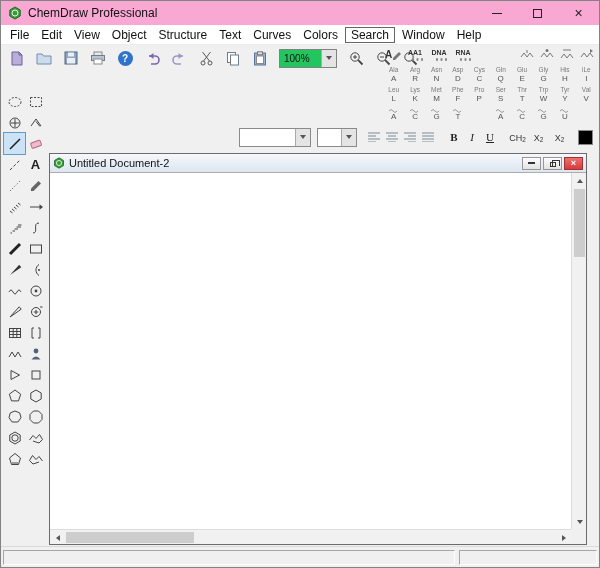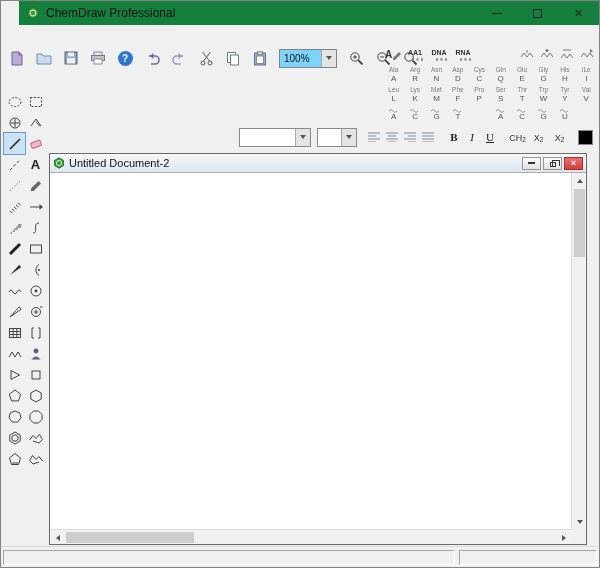--- a/index.html
+++ b/index.html
@@ -1,40 +1,40 @@
 <!DOCTYPE html>
 <html><head>
 <meta charset="utf-8">
 <style>
   *{margin:0;padding:0;box-sizing:border-box;font-family:"Liberation Sans",sans-serif;}
   html,body{width:600px;height:568px;background:#c8c8c8;}
   .app{position:relative;width:600px;height:568px;background:#f0f0f0;border:1px solid #838383;overflow:hidden;}
 
   
-  .titlebar{position:absolute;top:0;left:18px;right:0;height:24px;background:#15803d;display:flex;align-items:center;padding-left:7px;}
+  .titlebar{position:absolute;top:0;left:0;right:0;height:24px;background:#f9a8d4;display:flex;align-items:center;padding-left:7px;}
   .app-icon svg{display:block;}
   .title{font-size:12px;color:#111;margin-left:6px;}
   .win-controls{margin-left:auto;display:flex;height:100%;}
   .wc{width:41px;height:100%;display:flex;align-items:center;justify-content:center;color:#222;}
   .g-minimize{width:10px;height:1px;background:#222;}
   .g-maximize{width:9px;height:9px;border:1px solid #222;}
   .wc.close{font-size:14px;line-height:1;}
 
   
   .menubar{position:absolute;top:24px;left:0;right:0;height:20px;background:#fff;display:flex;align-items:center;padding-left:3px;border-bottom:1px solid #ececec;}
   .mi{font-size:12px;color:#111;padding:1px 6px;white-space:nowrap;}
   .mi.boxed{border:1px solid #666;padding:0 5px;margin:0 1px;}
 
   
   .tb-row{position:absolute;left:4px;top:46px;display:flex;align-items:center;gap:3px;}
   .tb{width:24px;height:22px;display:flex;align-items:center;justify-content:center;}
   .tb svg{display:block;}
   .help-badge{width:15px;height:15px;border-radius:50%;background:#2f74c9;color:#fff;font-size:10px;font-weight:bold;display:flex;align-items:center;justify-content:center;}
   .help-badge::before{content:"?";}
-  .zoom-combo{width:58px;height:19px;background:#7dd3fc;border:1px solid #828282;display:flex;align-items:stretch;margin:0 4px;}
+  .zoom-combo{width:58px;height:19px;background:#22c55e;border:1px solid #828282;display:flex;align-items:stretch;margin:0 4px;}
   .zoom-val{flex:1;font-size:10px;display:flex;align-items:center;padding-left:4px;color:#111;}
   .dd-btn{width:15px;background:#e4e4e4;border-left:1px solid #aaa;display:flex;align-items:center;justify-content:center;}
   .t-down{width:0;height:0;border-left:3.5px solid transparent;border-right:3.5px solid transparent;border-top:4px solid #555;}
   .t-up{width:0;height:0;border-left:3.5px solid transparent;border-right:3.5px solid transparent;border-bottom:4px solid #555;}
   .t-left{width:0;height:0;border-top:3.5px solid transparent;border-bottom:3.5px solid transparent;border-right:4px solid #555;}
   .t-right{width:0;height:0;border-top:3.5px solid transparent;border-bottom:3.5px solid transparent;border-left:4px solid #555;}
 
   
   .bio{position:absolute;top:44px;right:2px;width:214px;}
   .bio-head{height:20px;display:flex;align-items:center;}
@@ -122,20 +122,33 @@
       <div class="wc">
           <span class="g-minimize"></span>
         </div>
       <div class="wc">
           <span class="g-maximize"></span>
         </div>
       <div class="wc close">×</div>
     </div>
   </div>
 
+  <div class="menubar">
+    <span class="mi">File</span>
+    <span class="mi">Edit</span>
+    <span class="mi">View</span>
+    <span class="mi">Object</span>
+    <span class="mi">Structure</span>
+    <span class="mi">Text</span>
+    <span class="mi">Curves</span>
+    <span class="mi">Colors</span>
+    <span class="mi boxed">Search</span>
+    <span class="mi">Window</span>
+    <span class="mi">Help</span>
+  </div>
 
   <div class="tb-row">
     <div class="tb">
         <svg width="14" height="15" viewBox="0 0 14 15">
           <path d="M2 1h7l3 3v10H2z" fill="#b9aed6" stroke="#6a5fa0"></path>
           <path d="M9 1v3h3" fill="none" stroke="#6a5fa0"></path>
         </svg>
       </div>
     <div class="tb">
         <svg width="16" height="14" viewBox="0 0 16 14">

